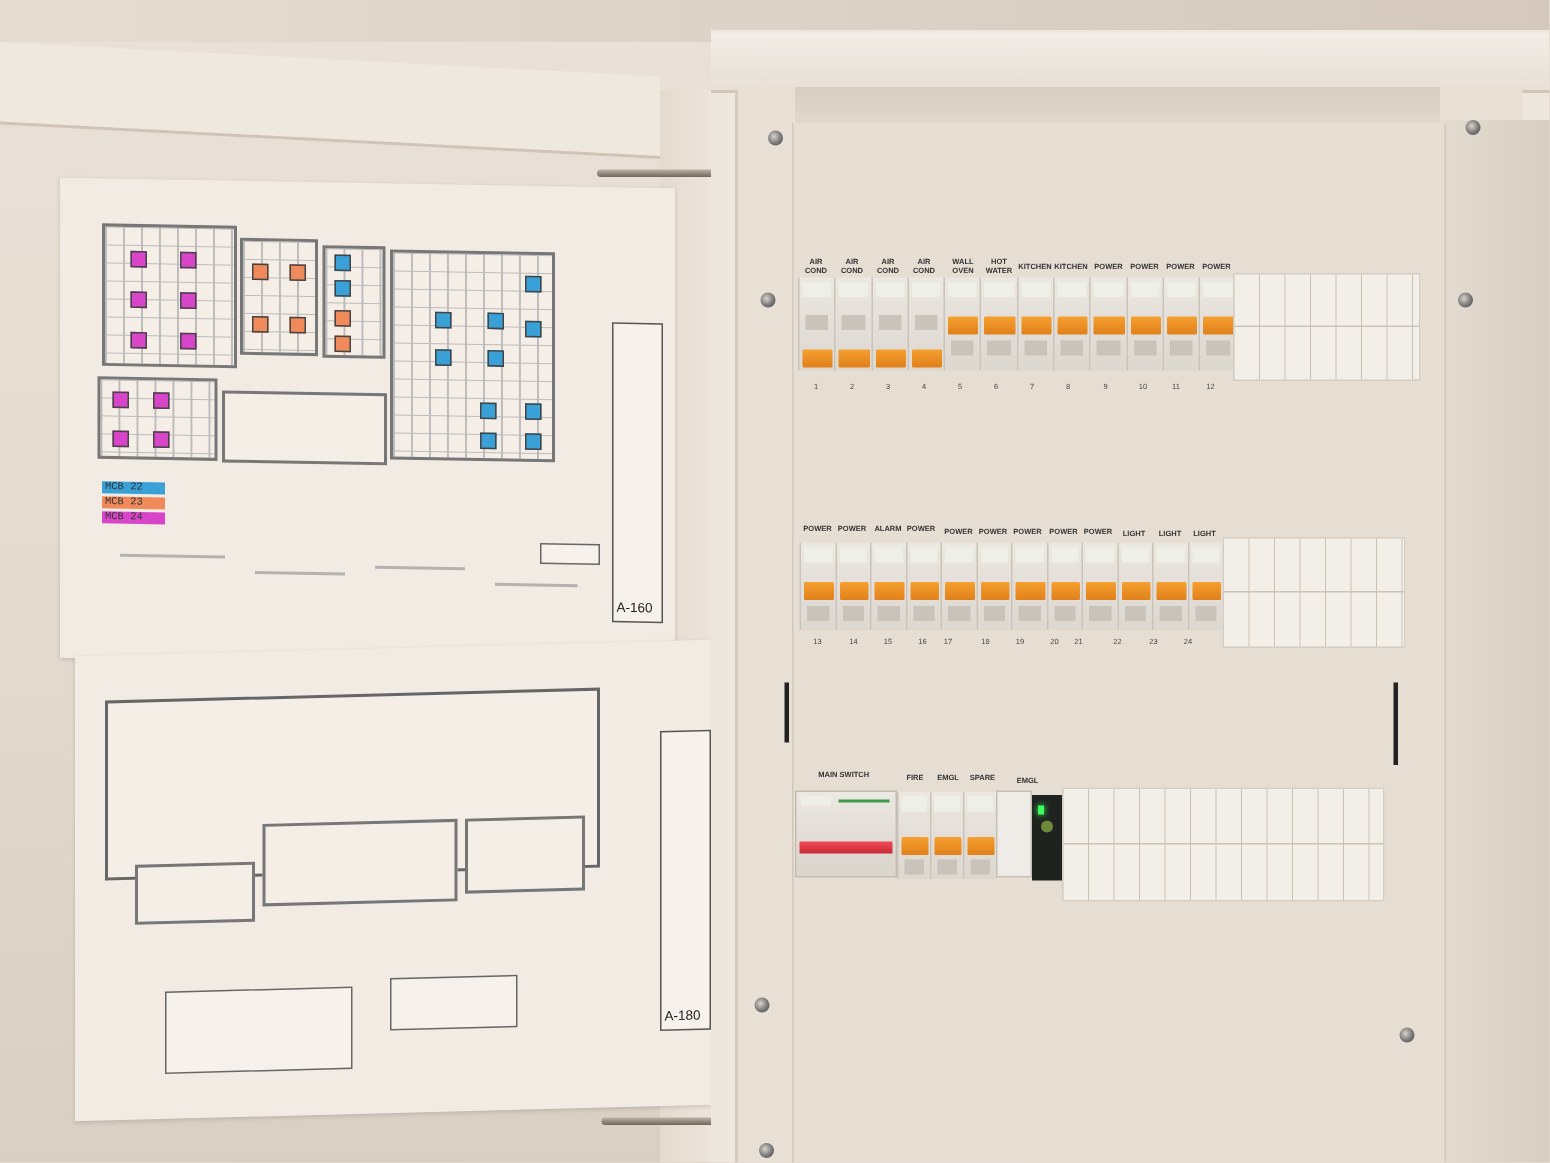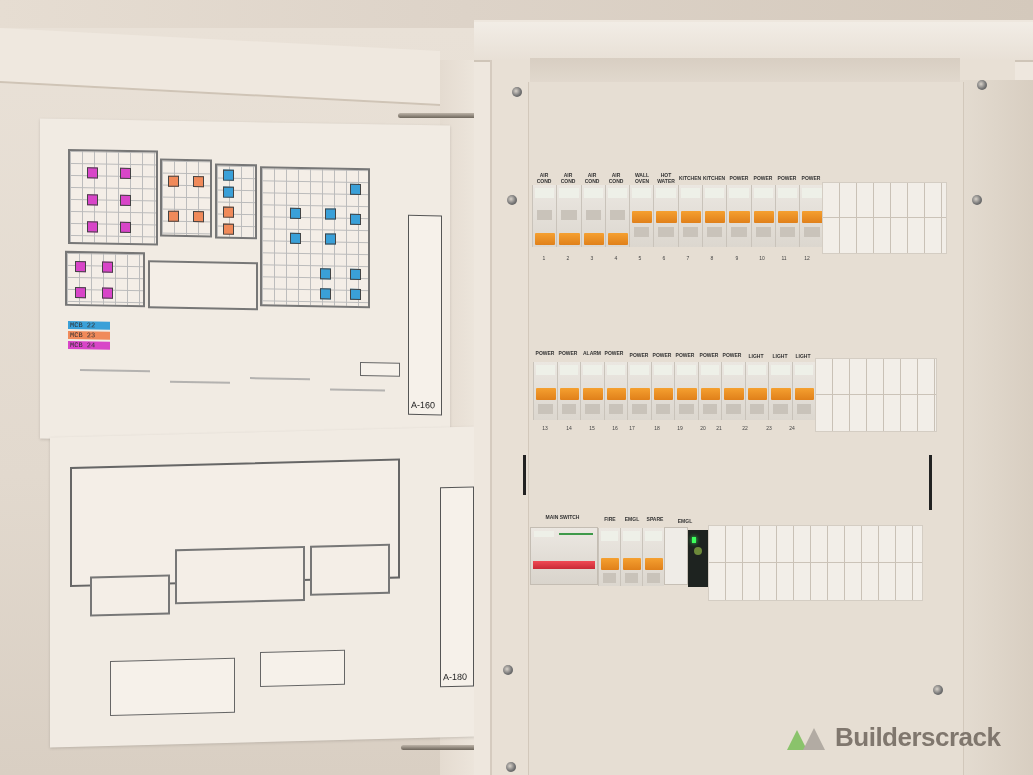--- a/index.html
+++ b/index.html
@@ -387,20 +387,13 @@
   </div>
 
   <div class="rcd-module"></div>
   <div class="rcd-display">
     <div class="rcd-led"></div>
     <div class="rcd-dial"></div>
   </div>
 
   <div class="blank-cover" style="left:708px; top:525px; width:215px; height:76px;"></div>
 
-  <div class="watermark">
-    <div class="wm-logo">
-      <div class="t1"></div>
-        <div class="t2"></div>
-    </div>
-    <span class="wm-text">Builderscrack</span>
-  </div>
 </div>
 
 </body></html>

